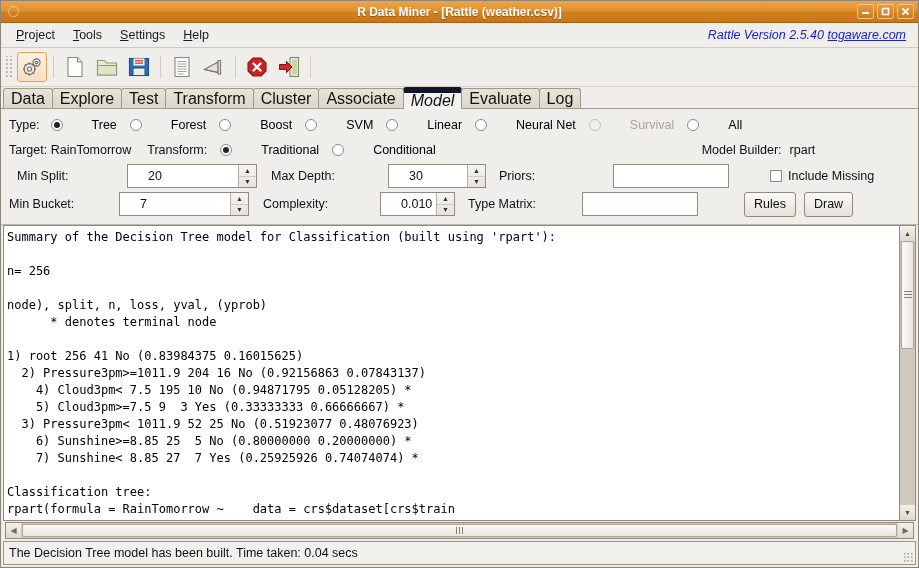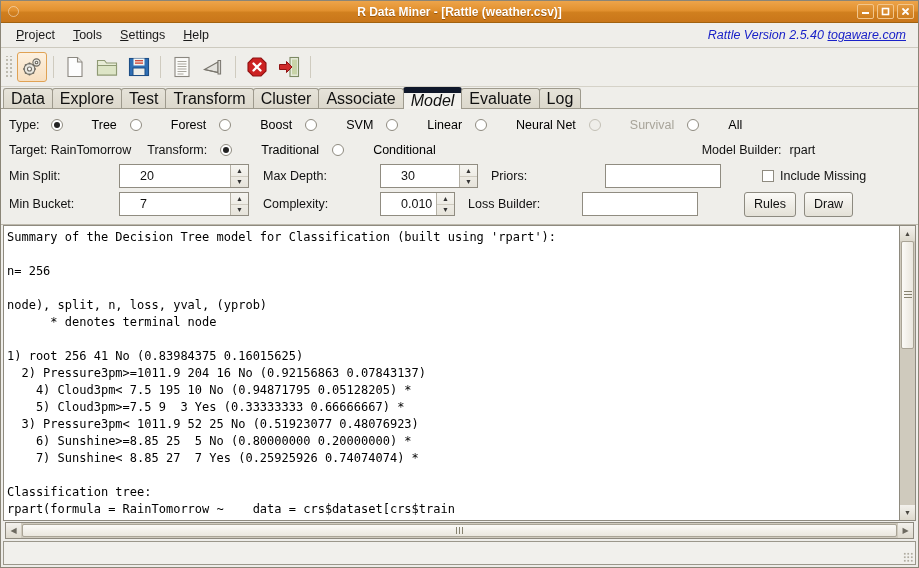--- a/index.html
+++ b/index.html
@@ -410,21 +410,21 @@
       </span>
       <span class="rgroup">
         <span class="radio"></span>
         <span class="rlabel">Conditional</span>
       </span>
 
       <span class="lbl" style="margin-left:253px;margin-right:8px;">Model Builder:</span>
       <span class="lbl">rpart</span>
     </div>
 
-    <div class="row" style="height:26px;">
+    <div class="row" style="height:26px;margin-left:8px;">
       <span class="lbl" style="width:110px;">Min Split:</span>
       <span class="spin" style="width:130px;">
         <input value="20" style="">
         <span class="arrows">
           <div>▲</div>
           <div>▼</div>
         </span>
       </span>
 
       <span class="lbl" style="width:117px;margin-left:14px;">Max Depth:</span>
@@ -457,21 +457,21 @@
 
       <span class="lbl" style="width:117px;margin-left:14px;">Complexity:</span>
       <span class="spin" style="width:75px;">
         <input value="0.0100" style="">
         <span class="arrows">
           <div>▲</div>
           <div>▼</div>
         </span>
       </span>
 
-      <span class="lbl" style="width:114px;margin-left:13px;">Loss Builder:</span>
+      <span class="lbl" style="width:114px;margin-left:13px;">Type Matrix:</span>
       <span class="plain" style="width:116px;"></span>
 
       <span class="btn" style="margin-left:46px;">Rules</span>
       <span class="btn" style="margin-left:8px;">Draw</span>
     </div>
   </div>
 
   <div class="textwrap">
     <div class="textrow">
       <div class="textview">
@@ -517,16 +517,17 @@
               <span></span>
               <span></span>
             </span>
         </div>
       </div>
       <div class="hs-arrow">▶</div>
     </div>
   </div>
 
   <div class="status">
+    <span>The Decision Tree model has been built. Time taken: 0.04 secs</span>
     <span class="resizer"></span>
   </div>
 
 </div>
 
 </body></html>

